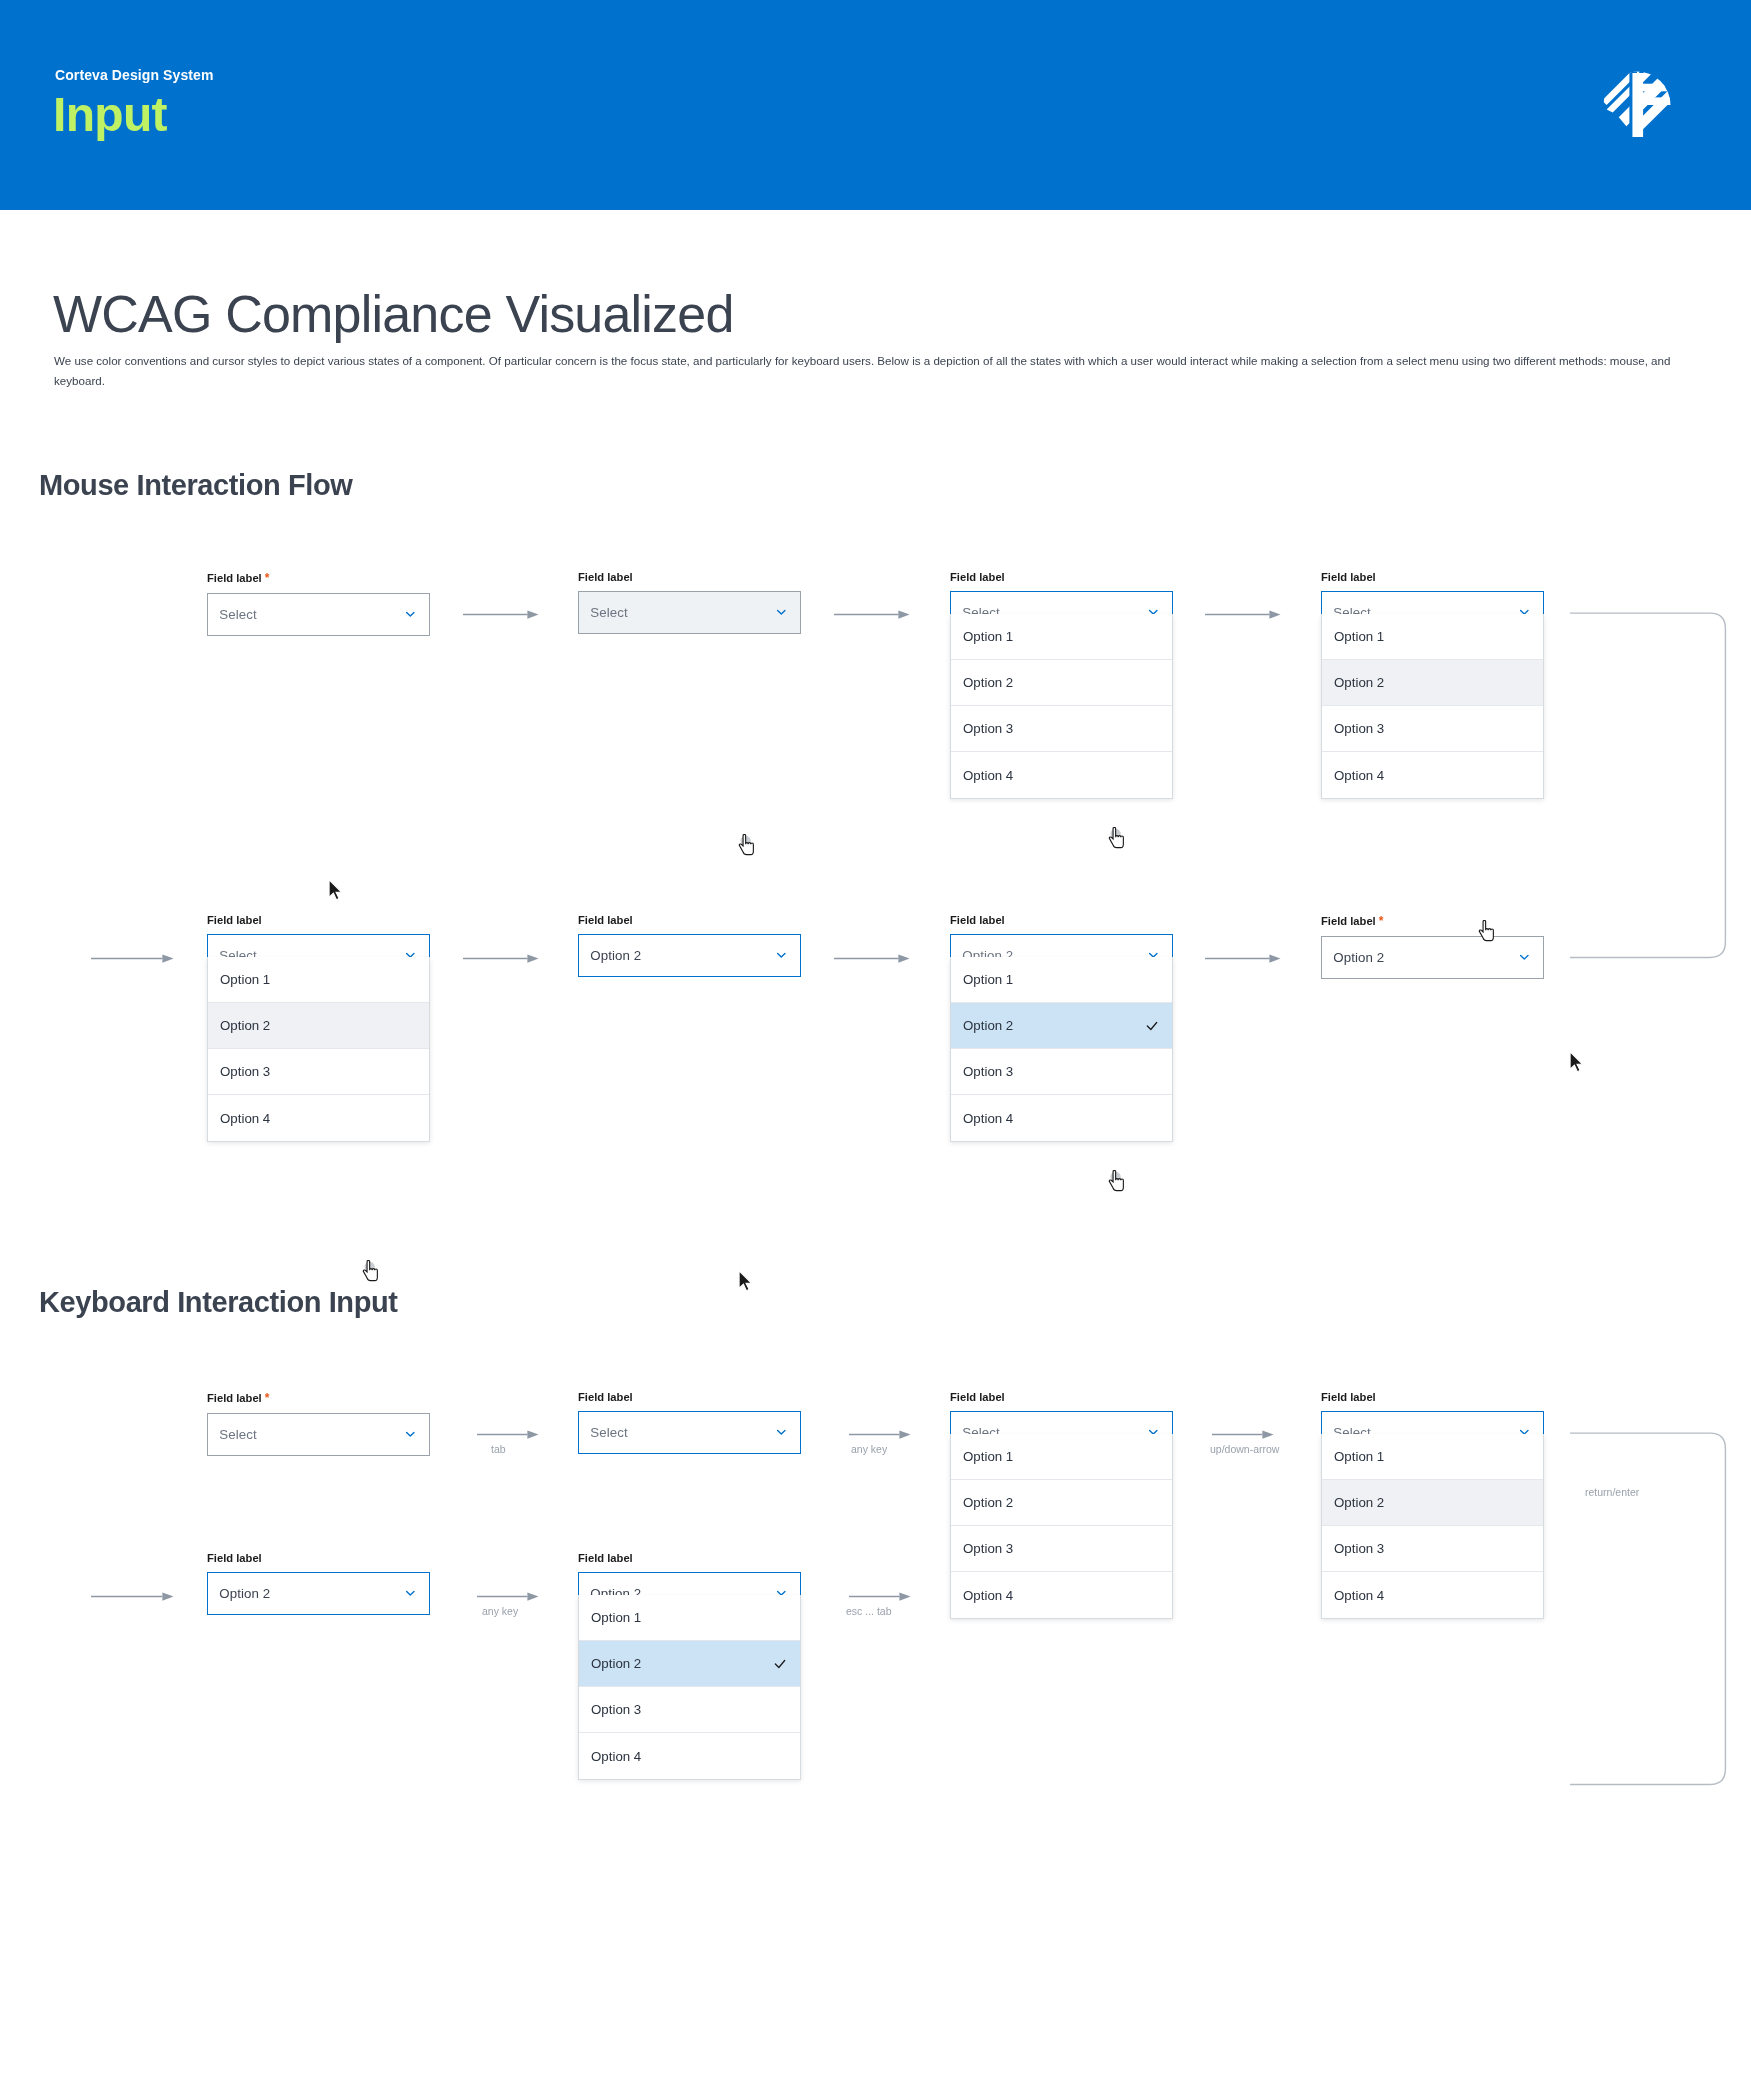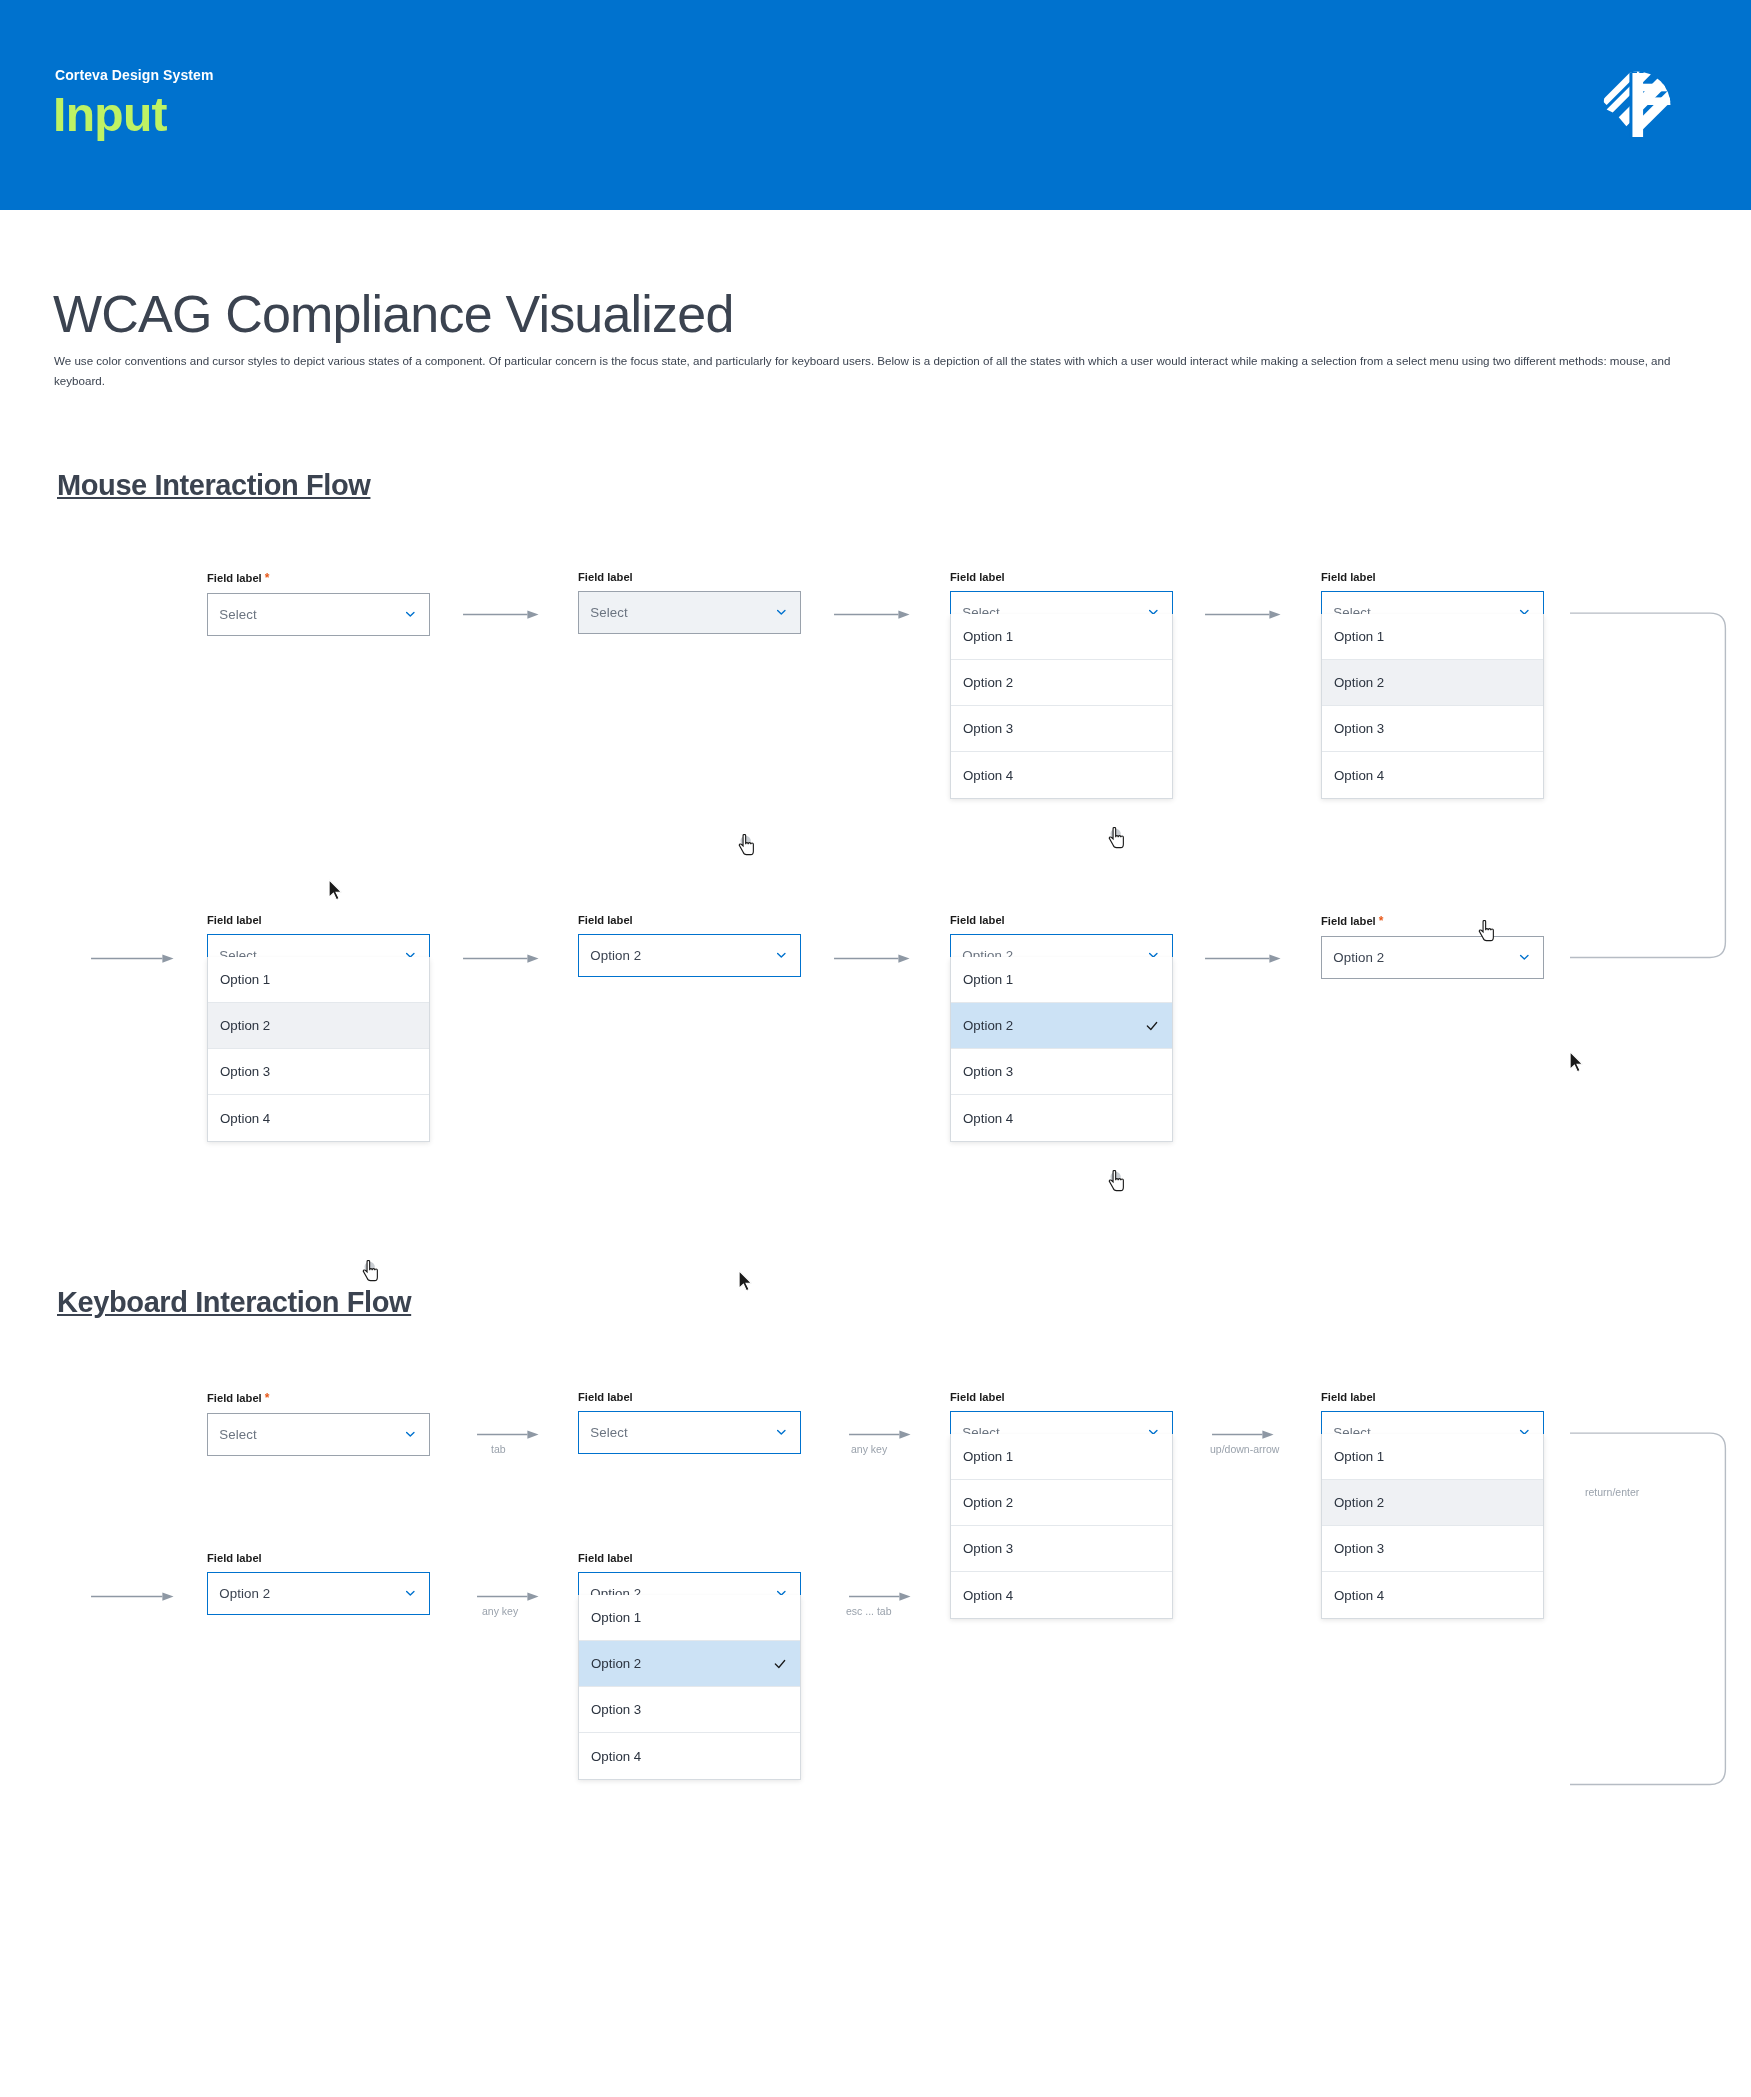--- a/index.html
+++ b/index.html
@@ -39,24 +39,23 @@
     font-size: 52px; font-weight: normal; color: #3B4350;
     letter-spacing: -0.8px;
   }
   .intro-para {
     position: absolute; left: 54px; top: 141px;
     width: 1647px;
     font-size: 11.6px; line-height: 1.75; color: #3B4350;
   }
 
   .h2-section {
-    position: absolute; left: 57px;
+    position: absolute; left: 39px;
     font-size: 29px; font-weight: bold; color: #3B4350;
     letter-spacing: -0.4px;
-    text-decoration: underline;
   }
   #mouse-heading    { top: 259px; }
   #keyboard-heading { top: 1076px; }
 
   
   .field-group { position: absolute; width: 223px; }
   .field-label {
     font-size: 11.2px; font-weight: bold; color: #1a1a1a;
     margin-bottom: 7.7px; white-space: nowrap;
   }
@@ -332,21 +331,21 @@
     <path d="M2,1 L2,21 L7,16.5 L10.5,24 L13.5,22.5 L10,15.5 L16.5,15.5 Z" fill="#1a1a1a" stroke="#ffffff" stroke-width="1.2"></path>
   </svg>
   <svg class="cursor-glyph hand" style="left:1106px; top:960px;" viewBox="0 0 24 28">
     <circle cx="11" cy="8" r="6" fill="#BFC4CA" opacity=".85"></circle>
     <path d="M8,2 L8,14 L6,12 Q4,11 3.5,13 L8,21 Q9,24 12,24 L17,24 Q20,24 20,20 L20,12 Q20,10.5 18.5,10.5 Q17,10.5 17,12 Q17,10 15.5,10 Q14,10 14,12 Q14,10 12.5,10 Q11,10 11,12 L11,2 Q11,0.5 9.5,0.5 Q8,0.5 8,2 Z" fill="#ffffff" stroke="#1a1a1a" stroke-width="1.3"></path>
   </svg>
   <svg class="cursor-glyph" style="left:1568px; top:841px;" viewBox="0 0 20 26">
     <path d="M2,1 L2,21 L7,16.5 L10.5,24 L13.5,22.5 L10,15.5 L16.5,15.5 Z" fill="#1a1a1a" stroke="#ffffff" stroke-width="1.2"></path>
   </svg>
 
-  <div class="h2-section" id="keyboard-heading">Keyboard Interaction Flow</div>
+  <div class="h2-section" id="keyboard-heading">Keyboard Interaction Input</div>
 
   <div class="field-group" style="left:207px; top:1181px;">
     <div class="field-label">
       <span>Field label</span> <span class="req-star">*</span>
     </div>
     <div class="select-box state-default">
       <span class="select-value">Select</span>
       <svg class="chevron-icon" viewBox="0 0 24 24" fill="none" stroke="#0072CE" stroke-width="2.6" stroke-linecap="round" stroke-linejoin="round">
           <polyline points="5,9 12,16 19,9"></polyline>
         </svg>

